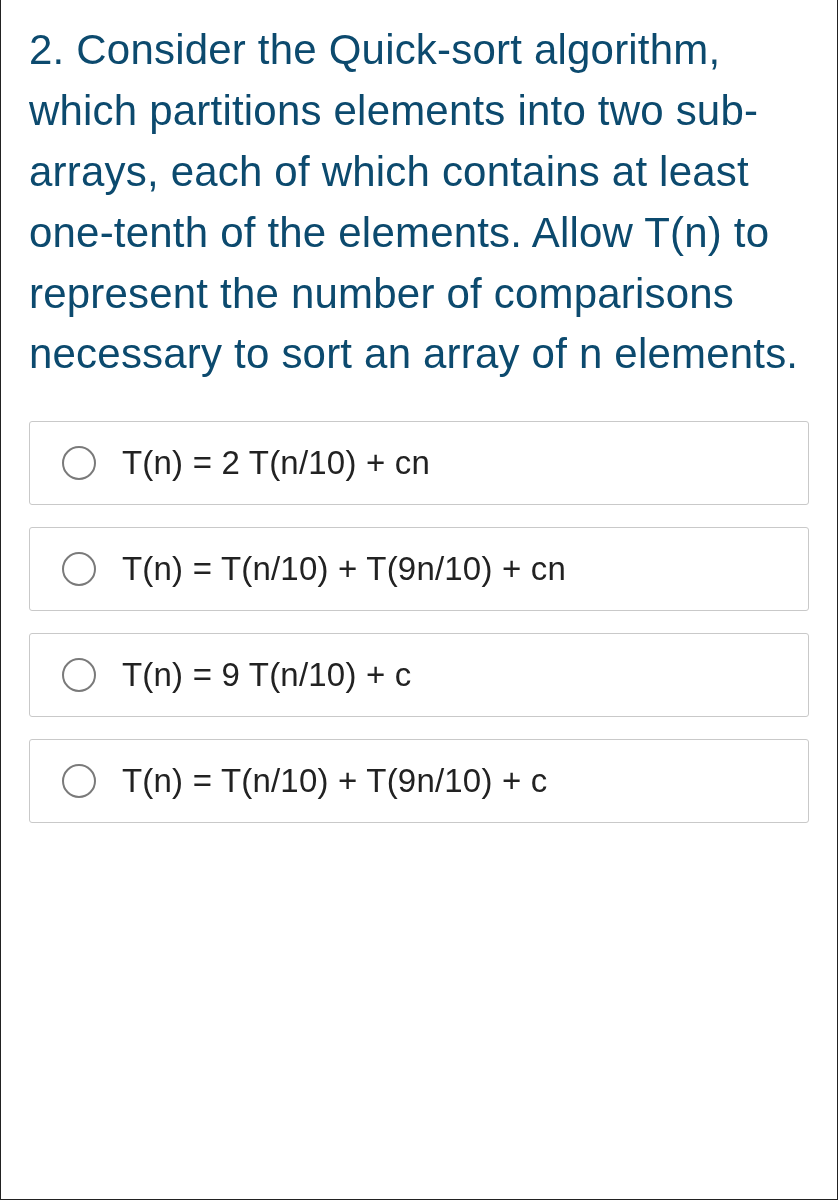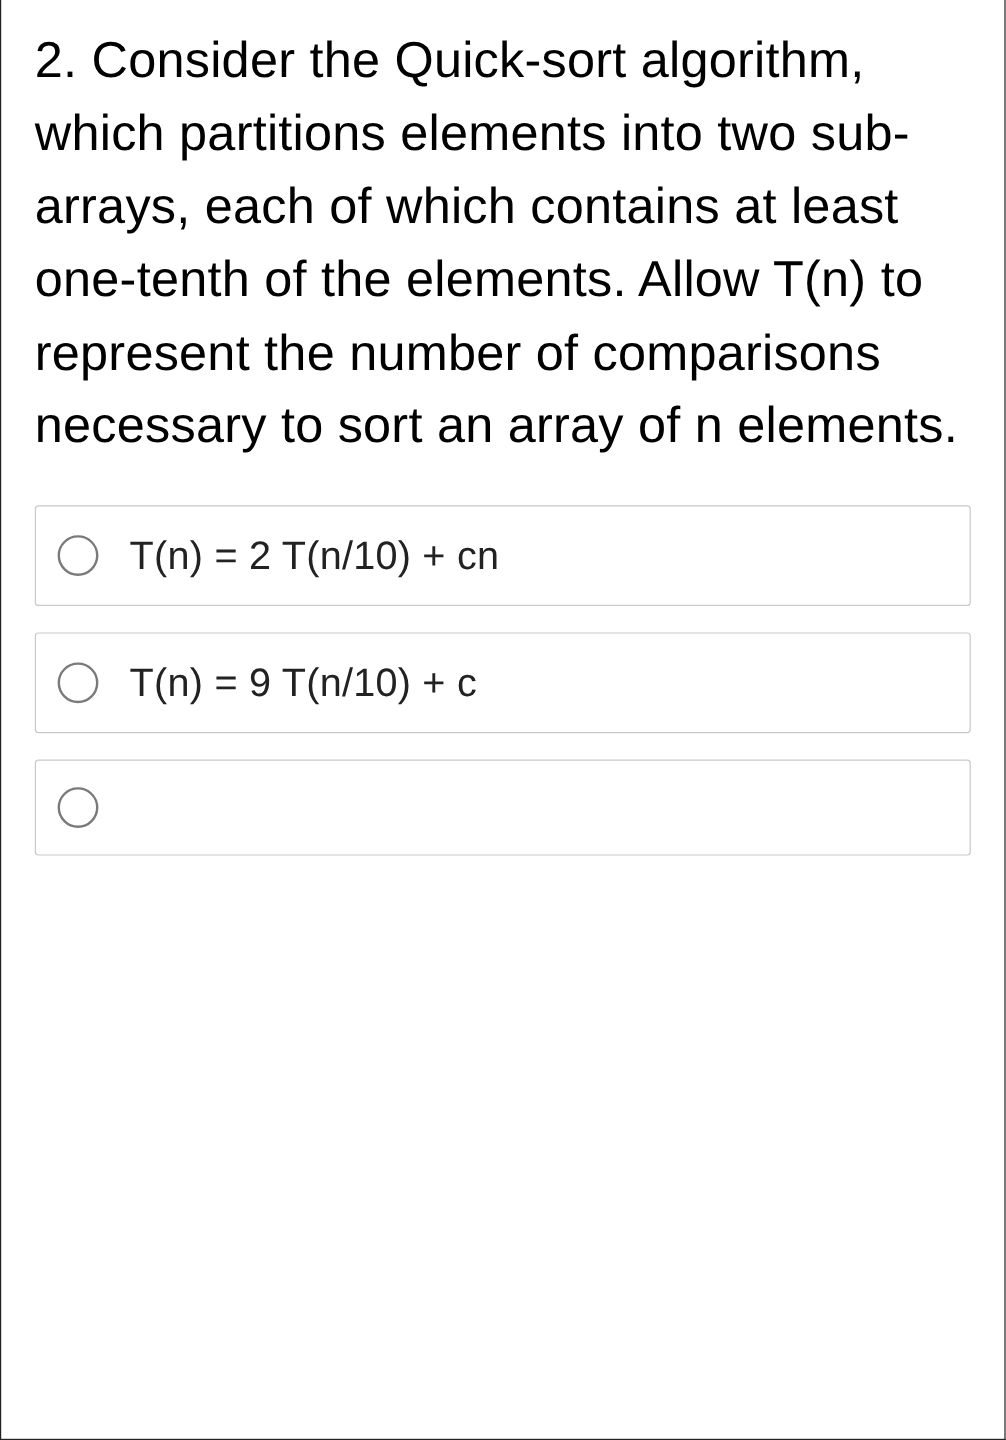--- a/index.html
+++ b/index.html
@@ -12,33 +12,33 @@
     background: #fff;
     width: 838px;
     height: 1200px;
     padding: 20px 28px 20px 28px;
     border: 1px solid #222;
     border-top: none;
   }
   .question-text {
     font-size: 42px;
     line-height: 1.45;
-    color: #000000;
+    color: #0c4a6e;
     margin-bottom: 36px;
     letter-spacing: 0.2px;
   }
   .options {
     display: flex;
     flex-direction: column;
     gap: 22px;
   }
   .option {
     border: 1px solid #c9c9c9;
     border-radius: 3px;
-    padding: 22px 18px;
+    padding: 22px 32px;
     display: flex;
     align-items: center;
     gap: 26px;
     cursor: pointer;
     background: #fff;
   }
   .radio {
     width: 34px;
     height: 34px;
     border: 2px solid #7a7a7a;
@@ -57,24 +57,29 @@
 
 <div class="question-text">2. Consider the Quick-sort algorithm, which partitions elements into two sub-arrays, each of which contains at least one-tenth of the elements. Allow T(n) to represent the number of comparisons necessary to sort an array of n elements.</div>
 
 <div class="options">
 
   <label class="option">
     <span class="radio"></span>
     <span class="option-label">T(n) = 2 T(n/10) + cn</span>
   </label>
 
+  <label class="option">
+    <span class="radio"></span>
+    <span class="option-label">T(n) = T(n/10) + T(9n/10) + cn</span>
+  </label>
 
   <label class="option">
     <span class="radio"></span>
     <span class="option-label">T(n) = 9 T(n/10) + c</span>
   </label>
 
   <label class="option">
     <span class="radio"></span>
+    <span class="option-label">T(n) = T(n/10) + T(9n/10) + c</span>
   </label>
 
 
 </div>
 
 </body></html>

